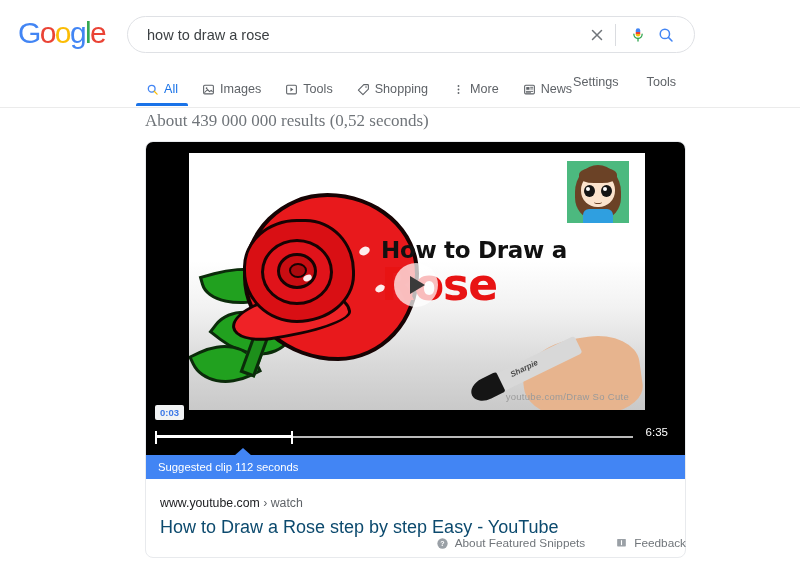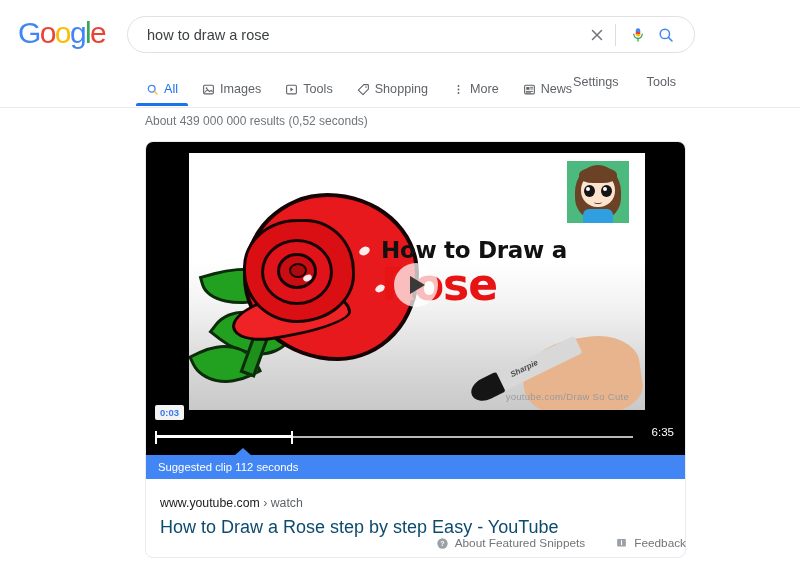--- a/index.html
+++ b/index.html
@@ -61,21 +61,21 @@
   .tab-label { line-height:16px; }
   .tools-group { position:absolute; right:110px; top:0; display:flex; }
   .tool-link {
     font-size:12.6px; color:#5f6368; padding:10px 14px 0 14px;
     cursor:pointer; line-height:16px;text-align:center;
   }
 
   
   .result-stats {
     position:absolute; left:145px; top:113px;
-    font-size:12px; color:#70757a; line-height:16px;
+    font-size:17px; color:#70757a; line-height:16px;font-family:Liberation Serif, serif;
   }
 
   
   .card {
     position:absolute; left:145px; top:141px;
     width:541px;
     border:1px solid #e8eaed; border-radius:8px;
     background:#fff; overflow:hidden;
   }
   .video-block {
@@ -246,21 +246,21 @@
   .scrub-fill {
     position:absolute; left:0; top:4px; height:3px; width:28.5%;
     background:#ffffff;
   }
   .scrub-tick {
     position:absolute; top:0; width:2px; height:13px; background:#ffffff;
   }
   .scrub-tick.start { left:0; }
   .scrub-tick.end { left:28.5%; }
   .duration {
-    position:absolute; right:11px; top:283px;
+    position:absolute; right:17px; top:283px;
     color:#fff; font-size:11.5px; line-height:14px;
   }
   
   .clip-bar {
     position:relative; background:#4285f4; height:24px;
     display:flex; align-items:center; padding-left:12px;
     cursor:pointer;
   }
   .clip-bar-text { color:#fff; font-size:11.3px; line-height:14px; }
   .clip-arrow {

